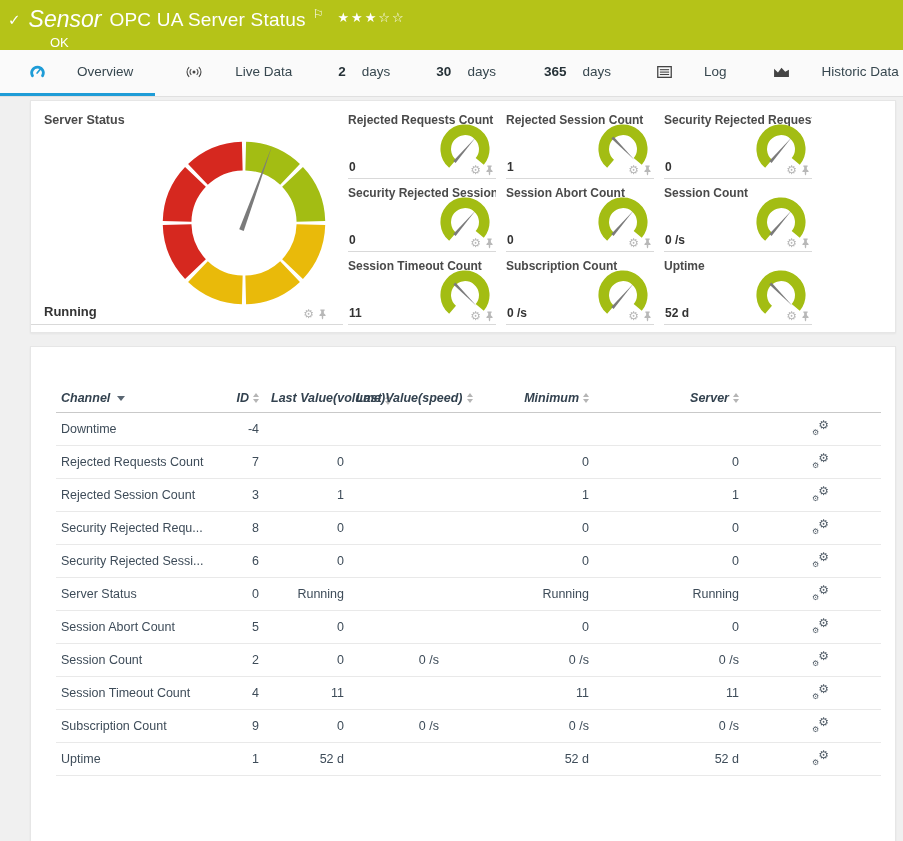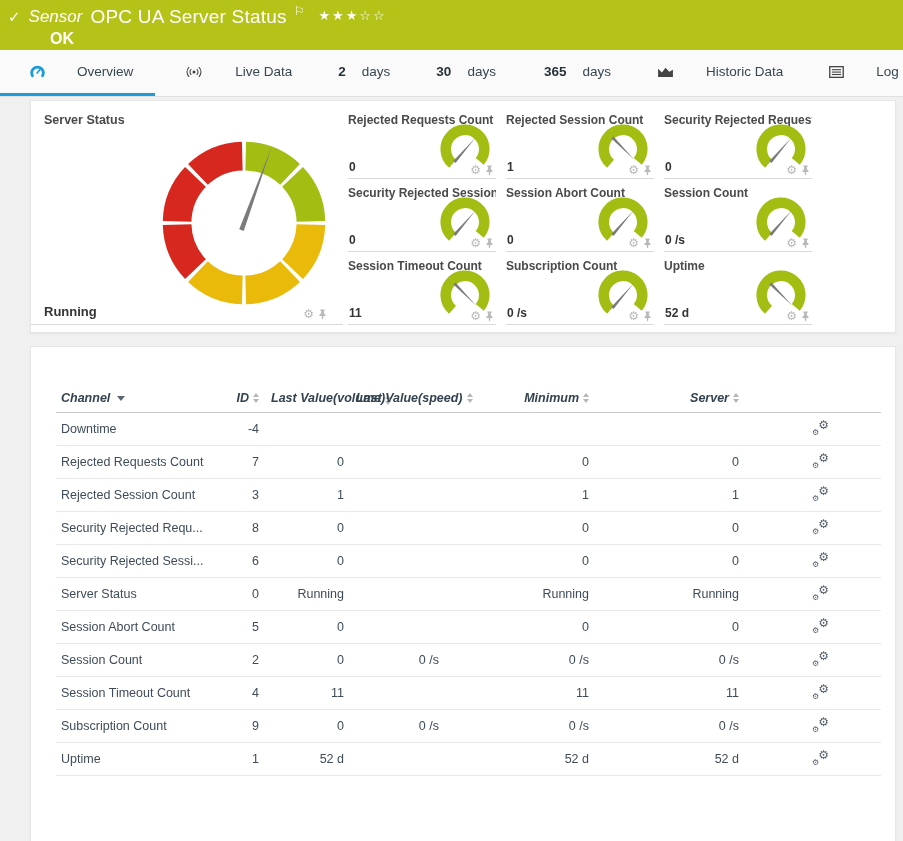--- a/index.html
+++ b/index.html
@@ -9,25 +9,25 @@
   *{box-sizing:border-box;}
   html,body{margin:0;padding:0;}
   body{
     width:903px;height:841px;overflow:hidden;background:#f0f0f0;
     font-family:"Liberation Sans","DejaVu Sans",sans-serif;color:#333;position:relative;
   }
   
   .banner{height:50px;background:var(--banner-green);color:#fff;padding:6px 10px 0 8px;}
   .banner-line1{display:flex;align-items:center;}
   .check{font-size:15px;font-weight:bold;margin-right:8px;}
-  .kind{font-style:italic;font-size:17px;margin-right:8px;}
+  .kind{font-style:italic;font-size:23px;margin-right:8px;}
   .sensor-title{font-size:19px;font-weight:normal;letter-spacing:.2px;}
   .flag{font-size:12px;margin-left:7px;position:relative;top:-6px;}
   .stars{font-size:13px;margin-left:14px;letter-spacing:2px;position:relative;top:-2px;}
-  .status-ok{font-size:16px;font-weight:bold;margin:2px 0 0 42px;}
+  .status-ok{font-size:13px;font-weight:normal;margin:2px 0 0 42px;}
   
   .tabbar{height:47px;background:#fafafa;border-bottom:1px solid #e0e0e0;display:flex;align-items:stretch;font-size:13.5px;color:#37474f;}
   .tab{display:flex;align-items:center;gap:16px;padding:0 4px;cursor:pointer;border-bottom:3px solid transparent;white-space:nowrap;}
   .tab b{font-weight:bold;color:#263238;}
   .tab .ticon{flex:none;display:inline-flex;}
   .tab.active{border-bottom:3px solid var(--accent-blue);}
   .t-overview{padding-left:30px;padding-right:22px;}
   .t-live{margin-left:26px;}
   .t-2d{margin-left:38px;}
   .t-30d{margin-left:38px;}
@@ -119,40 +119,40 @@
       <span>days</span>
   </div>
   <div class="tab t-30d">
     <b>30</b>
       <span>days</span>
   </div>
   <div class="tab t-365d">
     <b>365</b>
       <span>days</span>
   </div>
-  <div class="tab t-historic">
-    <span class="ticon">
-      <svg width="17" height="13" viewBox="0 0 18 14">
-          <path d="M1 13 L1 4 L5.2 8.2 L9 3 L13 7.4 L17 5 L17 13 Z" fill="#444"></path>
-        </svg>
-    </span>
-    <b></b>
-      <span>Historic Data</span>
-  </div>
   <div class="tab t-log">
     <span class="ticon">
       <svg width="15" height="12" viewBox="0 0 16 13">
           <rect x="0.7" y="0.7" width="14.6" height="11.6" fill="none" stroke="#444" stroke-width="1.4"></rect>
           <line x1="3" y1="4" x2="13" y2="4" stroke="#444" stroke-width="1.2"></line>
           <line x1="3" y1="6.6" x2="13" y2="6.6" stroke="#444" stroke-width="1.2"></line>
           <line x1="3" y1="9.2" x2="13" y2="9.2" stroke="#444" stroke-width="1.2"></line>
         </svg>
     </span>
     <b></b>
       <span>Log</span>
+  </div>
+  <div class="tab t-historic">
+    <span class="ticon">
+      <svg width="17" height="13" viewBox="0 0 18 14">
+          <path d="M1 13 L1 4 L5.2 8.2 L9 3 L13 7.4 L17 5 L17 13 Z" fill="#444"></path>
+        </svg>
+    </span>
+    <b></b>
+      <span>Historic Data</span>
   </div>
 
 </nav>
 
 <section class="panel gauges-panel">
 
   <div class="big-cell">
     <div class="cell-title">Server Status</div>
     <svg class="big-gauge" viewBox="0 0 180 180">
       <path d="M91.8 20.0 A70 70 0 0 1 138.2 39.2" fill="none" stroke="var(--gauge-green)" stroke-width="30"></path>

